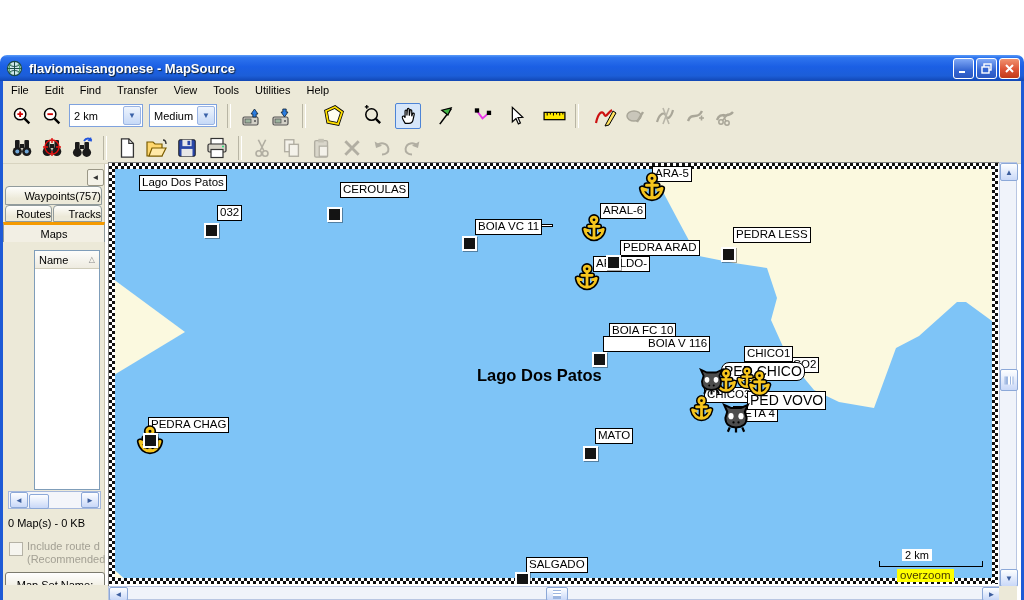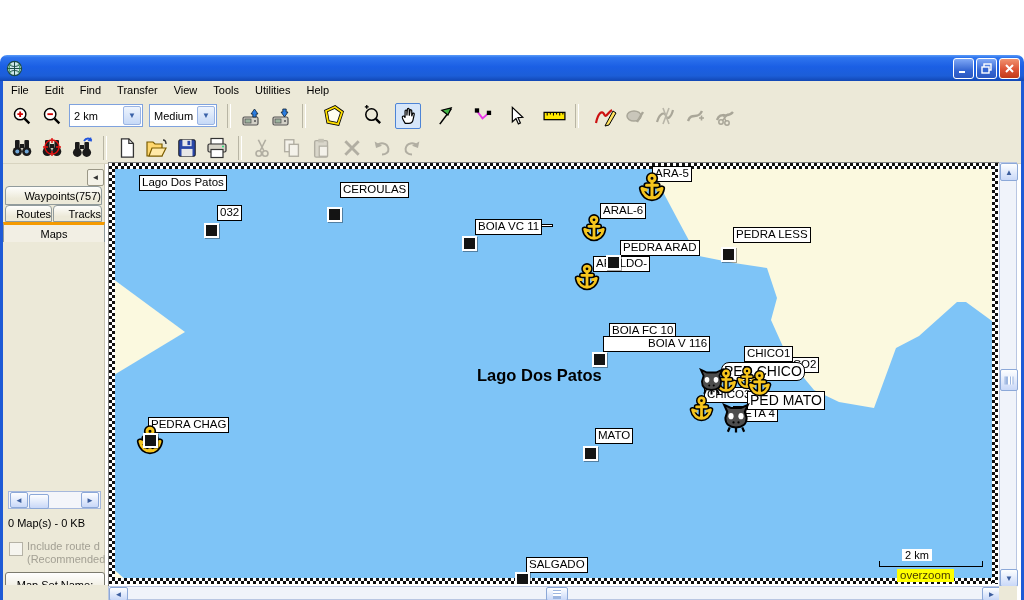--- a/index.html
+++ b/index.html
@@ -92,20 +92,21 @@
 </style>
 </head>
 <body>
 
 <div id="title-bar" class="abs">
   <svg width="17" height="17" viewBox="0 0 24 24">
     <circle cx="12" cy="12" r="10" fill="#cfe8ea" stroke="#1a4a44" stroke-width="1.6"></circle>
     <path d="M12 2 v20 M2 12 h20 M4.5 6.5 c4.5 3.5 10.5 3.5 15 0 M4.5 17.5 c4.5 -3.5 10.5 -3.5 15 0" fill="none" stroke="#1a4a44" stroke-width="1.4"></path>
     <path d="M7 6 a8 8 0 0 0 0 12 M17 6 a8 8 0 0 1 0 12" fill="none" stroke="#2c8c4a" stroke-width="1.4"></path>
   </svg>
+  <span id="title-text">flaviomaisangonese - MapSource</span>
   <div class="tb-btns">
     <div class="tbtn min">
         <svg width="11" height="11" viewBox="0 0 11 11">
           <rect x="1" y="8" width="6" height="2" fill="#fff"></rect>
         </svg>
       </div>
     <div class="tbtn res">
         <svg width="11" height="11" viewBox="0 0 11 11">
           <rect x="3" y="1" width="7" height="6" fill="none" stroke="#fff" stroke-width="1.4"></rect>
           <rect x="1" y="4" width="7" height="6" fill="#3566d2" stroke="#fff" stroke-width="1.4"></rect>
@@ -363,20 +364,26 @@
     </div>
   <div id="tab-routes" class="tab abs">
       <span>Routes</span>
     </div>
   <div id="tab-tracks" class="tab abs">
       <span>Tracks</span>
     </div>
   <div id="tab-maps" class="abs">
       <span>Maps</span>
     </div>
+  <div id="list-box" class="abs">
+    <div id="list-header">
+      <span>Name</span>
+      <span class="sort-tri">△</span>
+    </div>
+  </div>
   <div class="mini-scroll abs">
     <span class="mscr-btn">◄</span>
     <span class="mscr-thumb"></span>
     <span class="mscr-btn">►</span>
   </div>
   <div id="maps-summary" class="abs">0 Map(s) - 0 KB</div>
   <div id="include-route" class="abs">
     <span class="cbx"></span>
     <span class="l1">Include route d</span>
     <span class="l2">(Recommended</span>
@@ -414,21 +421,21 @@
         <div class="wp-label" style="left: 624px; top: 64px;">PEDRA LESS</div>
         <div class="wp-label" style="left: 484px; top: 93px;">ARALDO-</div>
         <div class="wp-label" style="left: 500px; top: 160px;">BOIA FC 10</div>
         <div class="wp-label" style="left: 494px; top: 173px; padding-left: 44px;">BOIA V 116</div>
         <div class="wp-label" style="left: 486px; top: 265px;">MATO</div>
         <div class="wp-label" style="left: 661px; top: 194px;">CHICO2</div>
         <div class="wp-label" style="left: 635px; top: 183px;">CHICO1</div>
         <div class="wp-label big" style="left: 612px; top: 199px; border-radius: 8px;">PED CHICO</div>
         <div class="wp-label" style="left: 595px; top: 224px;">CHICO3</div>
         <div class="wp-label" style="left: 624px; top: 243px;">NETA 4</div>
-        <div class="wp-label big" style="left: 638px; top: 228px;">PED MATO</div>
+        <div class="wp-label big" style="left: 638px; top: 228px;">PED VOVO</div>
         <div class="wp-label" style="left: 39px; top: 254px;">PEDRA CHAG</div>
         <div class="wp-label" style="left: 417px; top: 394px;">SALGADO</div>
         <div class="map-icon" style="left: 528px; top: 9px;"><svg width="30" height="30" viewBox="0 0 24 24">
             <g fill="none" stroke="#000" stroke-width="5" stroke-linecap="round">
               <circle cx="12" cy="5" r="2.4"></circle>
               <path d="M12 8v12M7.6 10.6h8.8M4 13.2c1 5.4 4.8 7.6 8 7.6s7-2.2 8-7.6"></path>
             </g>
             <g fill="none" stroke="#f6c51d" stroke-width="2.4" stroke-linecap="round">
               <circle cx="12" cy="5" r="2.4"></circle>
               <path d="M12 8v12M7.6 10.6h8.8M4 13.2c1 5.4 4.8 7.6 8 7.6s7-2.2 8-7.6M4 13.2l3.4 1.2M20 13.2l-3.4 1.2"></path>

